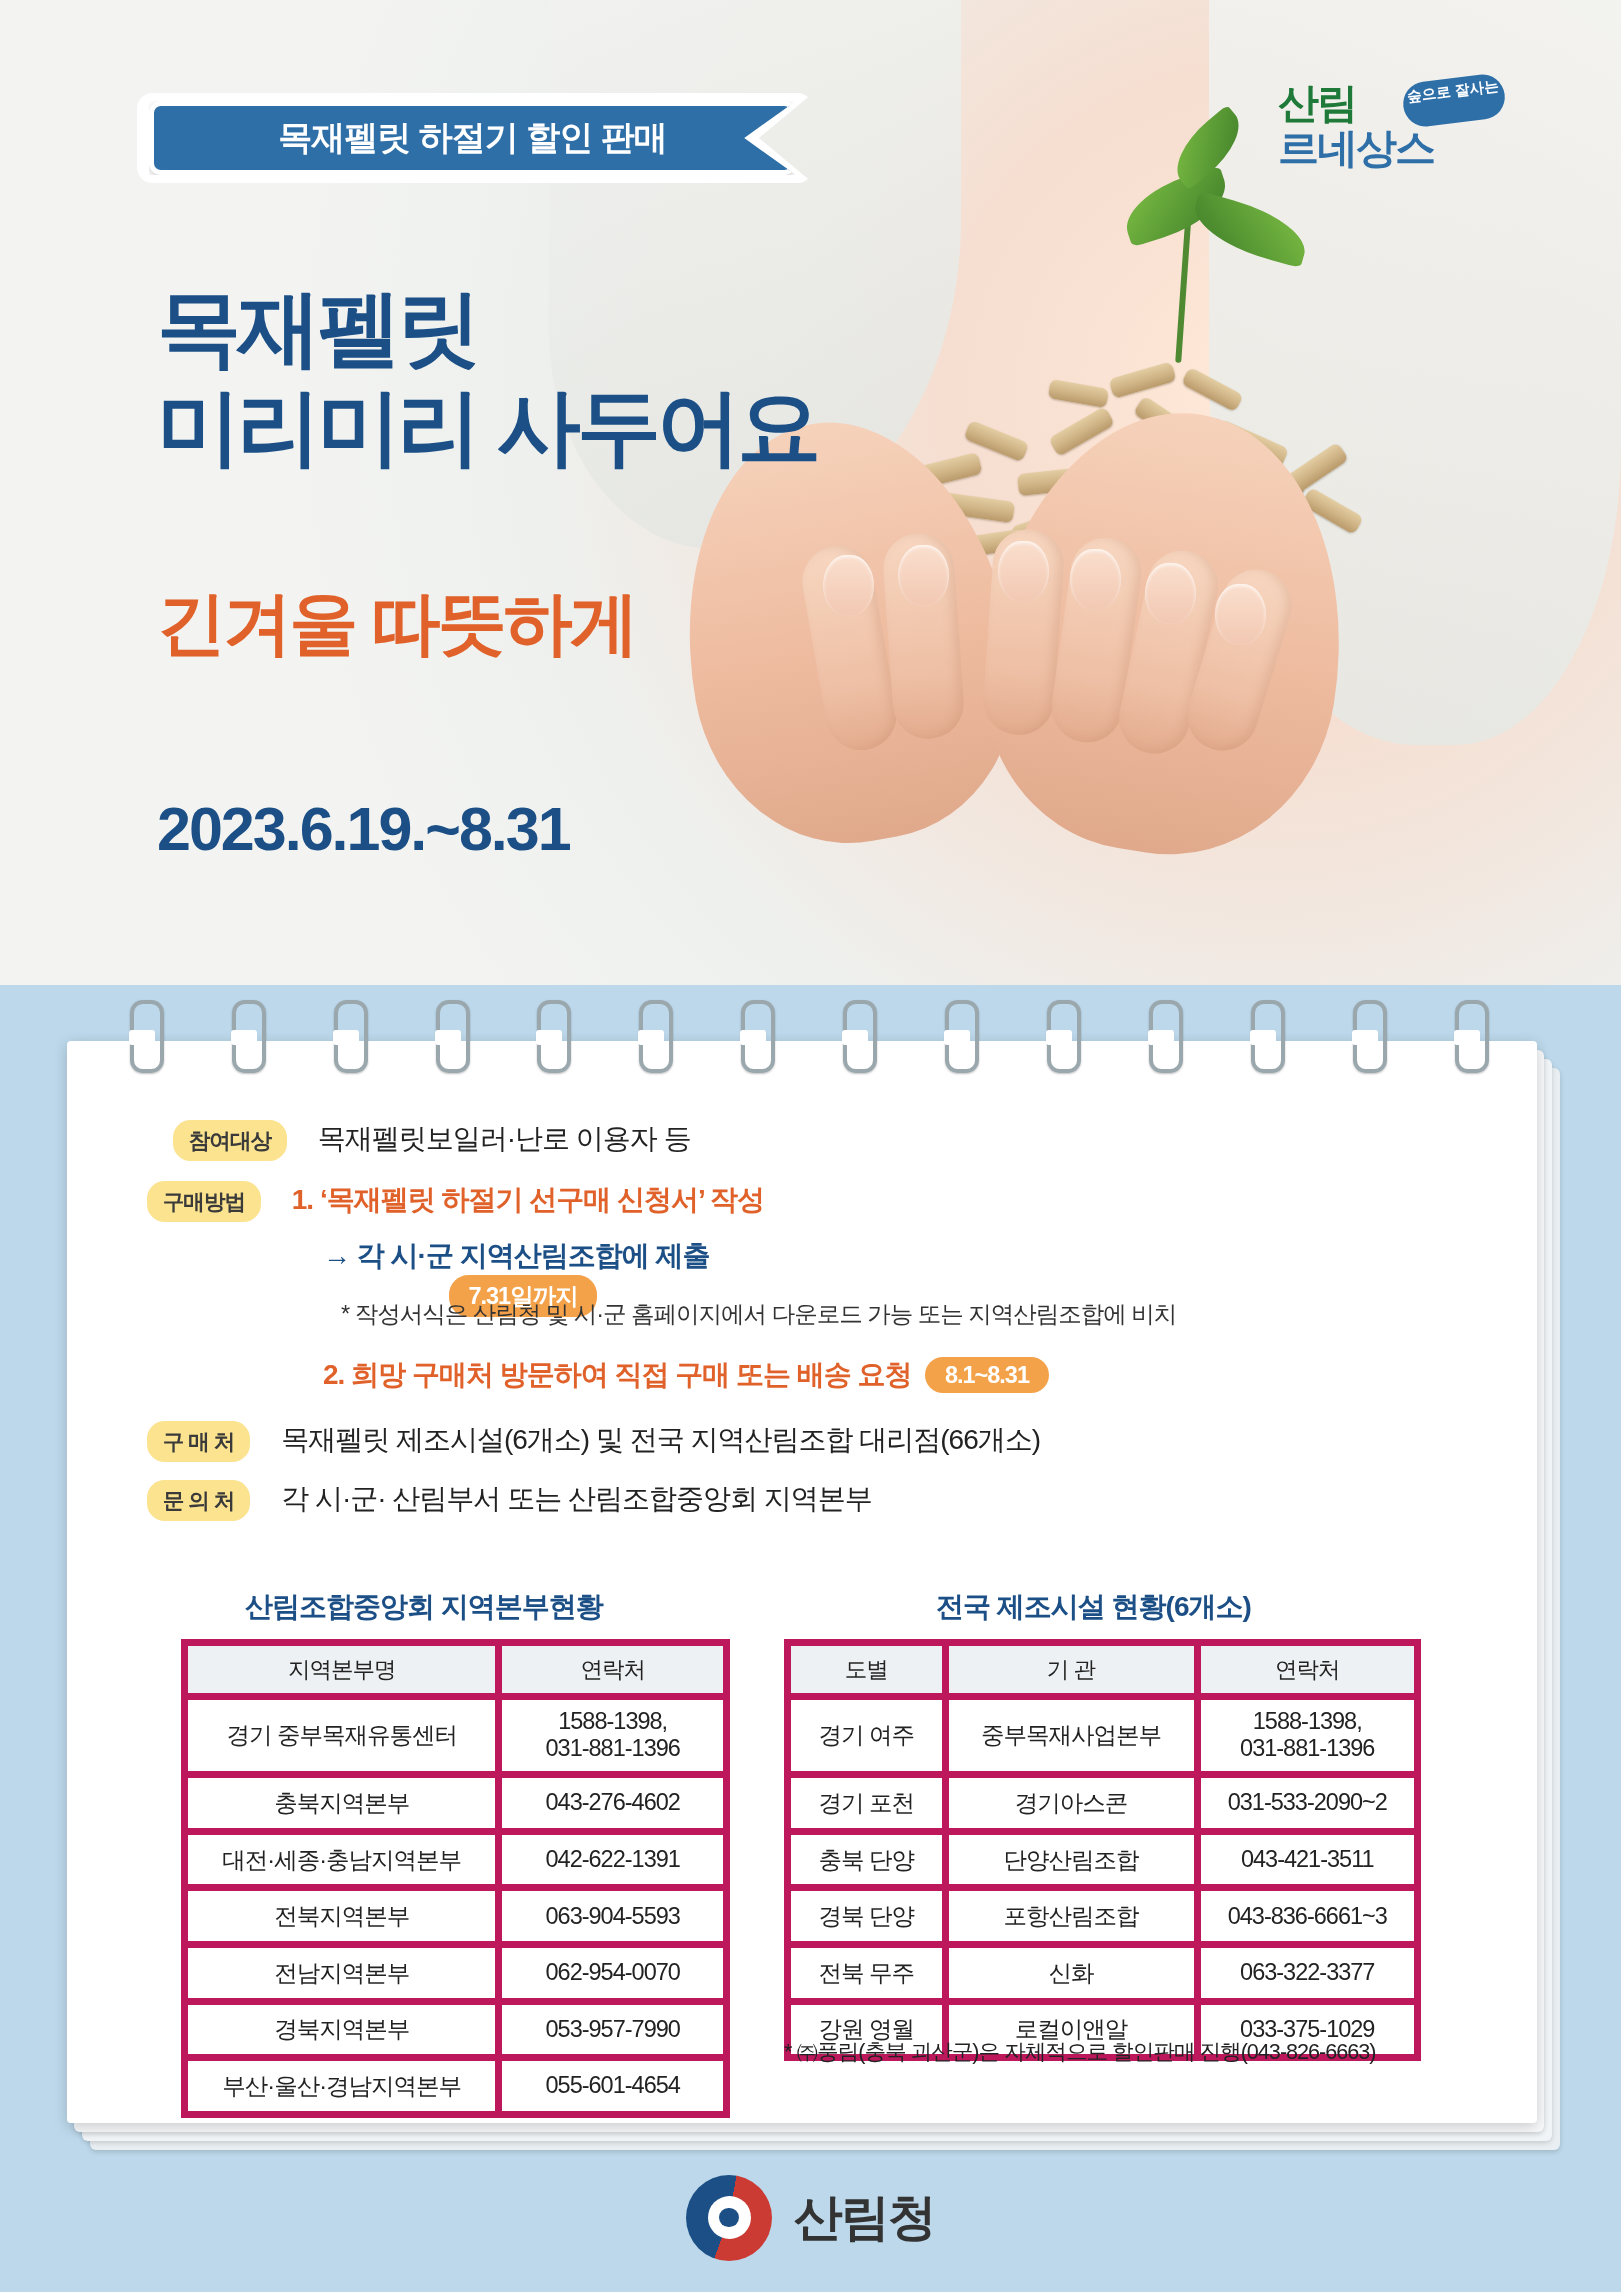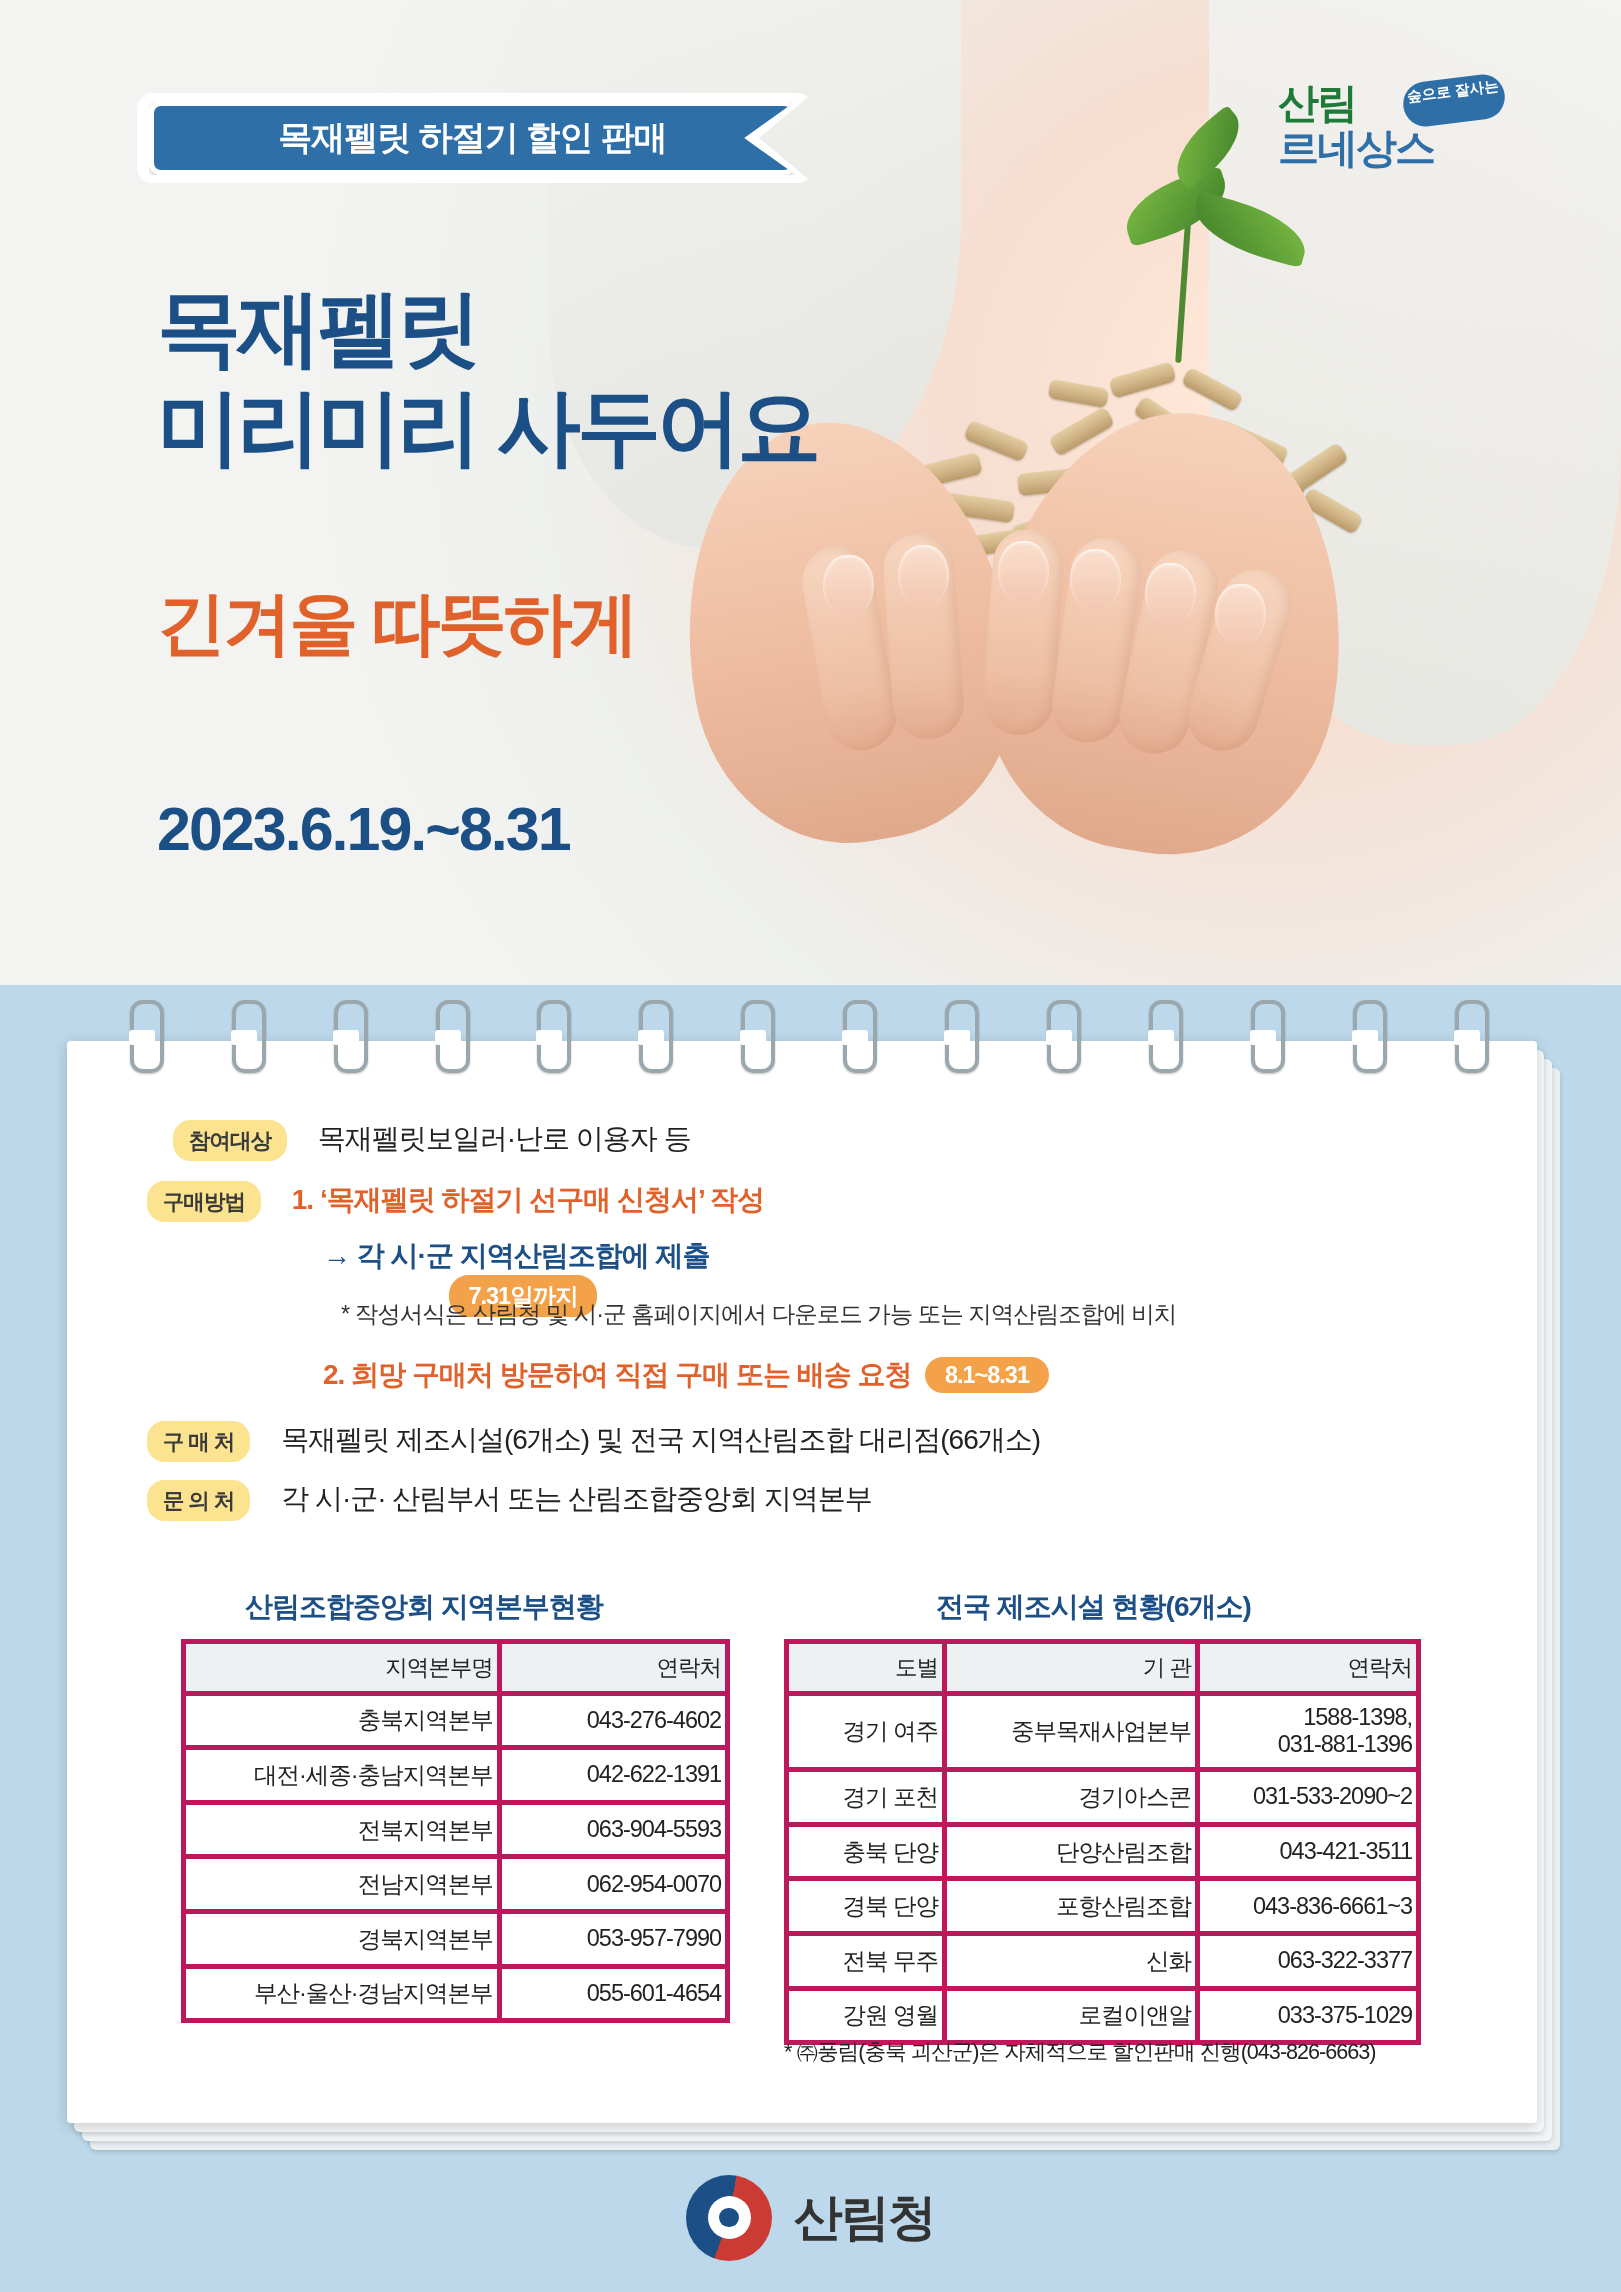--- a/index.html
+++ b/index.html
@@ -153,21 +153,21 @@
     font-size:23.5px;font-weight:bold;padding:4.9px 19.6px;letter-spacing:-1px;margin-left:13.7px;
     vertical-align:middle;
   }
   .note{font-size:23.5px;color:#333;letter-spacing:-1px;}
 
   
   .tbl-title{
     position:absolute;font-size:28px;font-weight:bold;color:#1b4f86;letter-spacing:-1px;
   }
   table{border-collapse:collapse;font-size:23.5px;color:#222;}
-  th,td{border:5px solid #be185d;text-align:right;letter-spacing:-1px;}
+  th,td{border:7px solid #be185d;text-align:center;letter-spacing:-1px;}
   th{background:#eef1f3;font-weight:normal;padding:7.8px 3.9px;font-size:22.5px;}
   td{padding:8.8px 3.9px;}
   .tbl1{position:absolute;left:181px;top:1506px;width:549px;}
   .tbl2{position:absolute;left:784px;top:1506px;width:637px;}
   .tblnote{position:absolute;left:784px;top:1901px;font-size:21.6px;color:#222;letter-spacing:-1px;}
 
   
   .footer{
     position:absolute;left:0;top:2142px;width:1621px;height:151px;
     display:flex;align-items:center;justify-content:center;gap:21.6px;
@@ -318,20 +318,24 @@
 <div class="tbl1" style="top:1639px;">
   <table id="tblLeft" style="width:549px;">
       <thead>
         <tr>
           <th style="width: 58%;">지역본부명</th>
           <th style="width: 42%;">연락처</th>
         </tr>
       </thead>
       <tbody>
         <tr>
+          <td>경기 중부목재유통센터</td>
+          <td>1588-1398,<br>031-881-1396</td>
+        </tr>
+        <tr>
           <td>충북지역본부</td>
           <td>043-276-4602</td>
         </tr>
         <tr>
           <td>대전·세종·충남지역본부</td>
           <td>042-622-1391</td>
         </tr>
         <tr>
           <td>전북지역본부</td>
           <td>063-904-5593</td>

